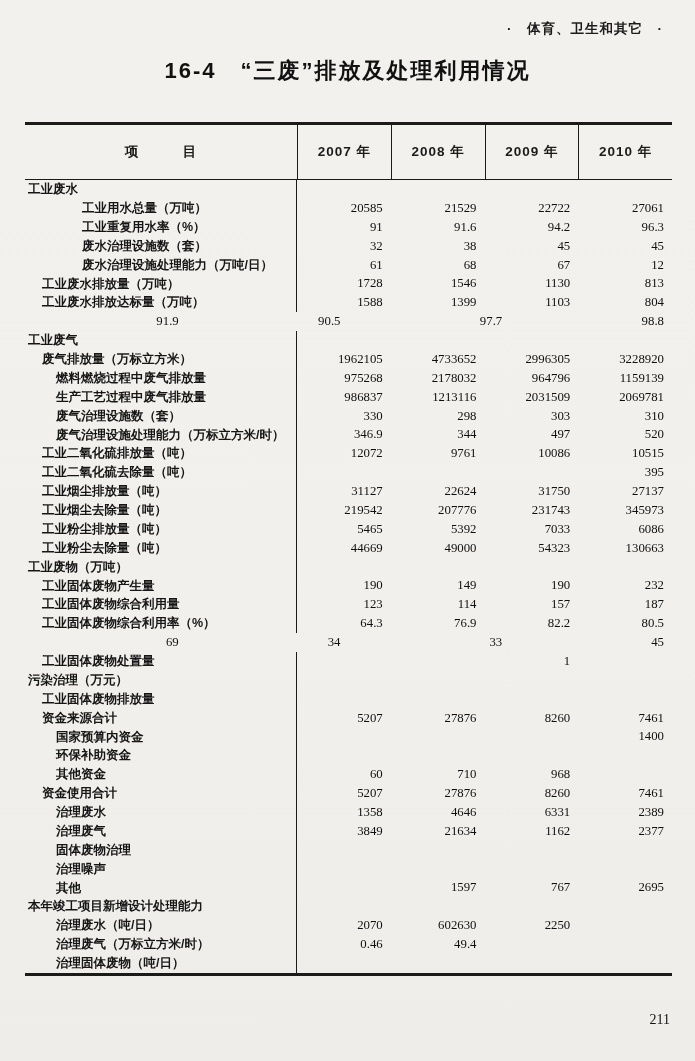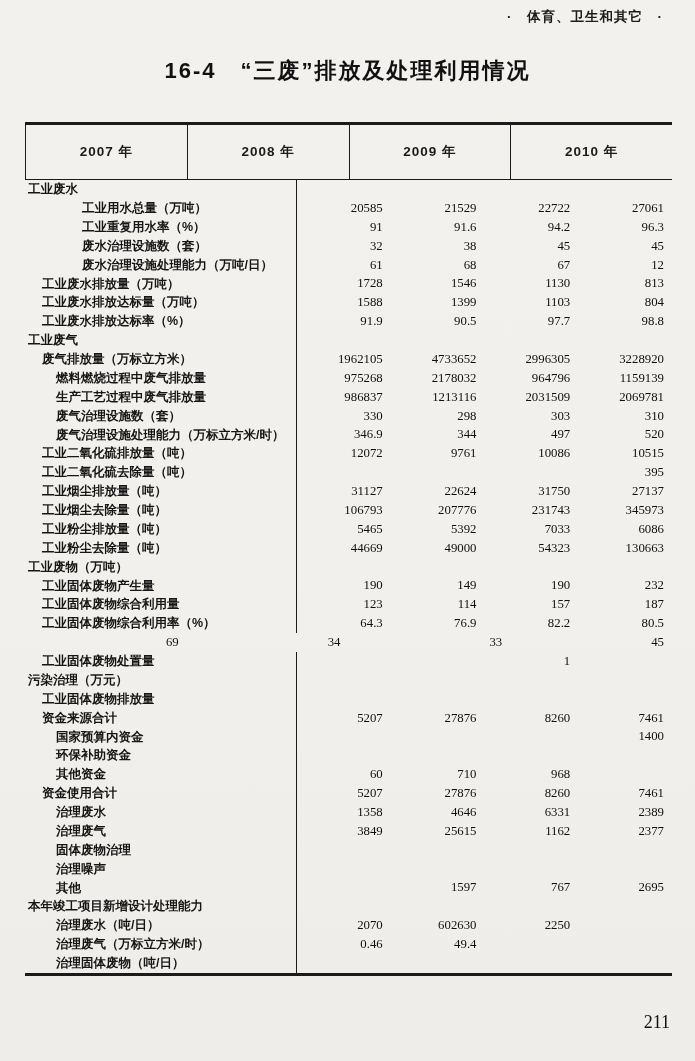--- a/index.html
+++ b/index.html
@@ -9,21 +9,21 @@
     font-family:"Liberation Sans",sans-serif;
     color:#151515;
     position:relative;
     overflow:hidden;
   }
   .page{
     position:absolute;inset:0;
     background:linear-gradient(180deg,#f3f1ee 0%,#f1f0ec 55%,#eeedea 100%);
   }
   .running-head{
-    position:absolute;top:8px;right:32px;
+    position:absolute;top:20px;right:32px;
     font-size:13.5px;font-weight:600;letter-spacing:1px;
     color:#1c1c1c;
   }
   .title{
     position:absolute;top:56px;left:0;right:0;
     text-align:center;
     font-size:22px;font-weight:800;letter-spacing:2px;
     color:#111;margin:0;
   }
   .table{
@@ -65,32 +65,33 @@
     font-size:12.8px;color:#101010;
     white-space:nowrap;
   }
   .indent-0{padding-left:3px;}
   .indent-1{padding-left:17px;}
   .indent-2{padding-left:31px;}
   .indent-3{padding-left:57px;}
   .page-number{
     position:absolute;top:1012px;right:25px;
     font-family:"Liberation Serif",serif;
-    font-size:18px;color:#111;
+    font-size:14px;color:#111;
   }
 </style>
 </head>
 <body>
 
 <div class="page">
   <div class="running-head">·　体育、卫生和其它　·</div>
   <h1 class="title">16-4　“三废”排放及处理利用情况</h1>
 
   <div class="table">
     <div class="thead">
+      <div class="th item-col">项　　　目</div>
       <div class="th year-col">2007 年</div>
       <div class="th year-col">2008 年</div>
       <div class="th year-col">2009 年</div>
       <div class="th year-col">2010 年</div>
     </div>
     <div class="tbody" id="tbody">
         <div class="tr">
           <div class="td label indent-0">工业废水</div>
           <div class="td value"></div>
           <div class="td value"></div>
@@ -133,21 +134,20 @@
           <div class="td value">813</div>
         </div>
         <div class="tr">
           <div class="td label indent-1">工业废水排放达标量（万吨）</div>
           <div class="td value">1588</div>
           <div class="td value">1399</div>
           <div class="td value">1103</div>
           <div class="td value">804</div>
         </div>
         <div class="tr">
-          <div class="td label indent-1">工业废水排放达标率（%）</div>
           <div class="td value">91.9</div>
           <div class="td value">90.5</div>
           <div class="td value">97.7</div>
           <div class="td value">98.8</div>
         </div>
         <div class="tr">
           <div class="td label indent-0">工业废气</div>
           <div class="td value"></div>
           <div class="td value"></div>
           <div class="td value"></div>
@@ -204,21 +204,21 @@
         </div>
         <div class="tr">
           <div class="td label indent-1">工业烟尘排放量（吨）</div>
           <div class="td value">31127</div>
           <div class="td value">22624</div>
           <div class="td value">31750</div>
           <div class="td value">27137</div>
         </div>
         <div class="tr">
           <div class="td label indent-1">工业烟尘去除量（吨）</div>
-          <div class="td value">106793</div>
+          <div class="td value">219542</div>
           <div class="td value">207776</div>
           <div class="td value">231743</div>
           <div class="td value">345973</div>
         </div>
         <div class="tr">
           <div class="td label indent-1">工业粉尘排放量（吨）</div>
           <div class="td value">5465</div>
           <div class="td value">5392</div>
           <div class="td value">7033</div>
           <div class="td value">6086</div>
@@ -323,21 +323,21 @@
         <div class="tr">
           <div class="td label indent-2">治理废水</div>
           <div class="td value">1358</div>
           <div class="td value">4646</div>
           <div class="td value">6331</div>
           <div class="td value">2389</div>
         </div>
         <div class="tr">
           <div class="td label indent-2">治理废气</div>
           <div class="td value">3849</div>
-          <div class="td value">25615</div>
+          <div class="td value">21634</div>
           <div class="td value">1162</div>
           <div class="td value">2377</div>
         </div>
         <div class="tr">
           <div class="td label indent-2">固体废物治理</div>
           <div class="td value"></div>
           <div class="td value"></div>
           <div class="td value"></div>
           <div class="td value"></div>
         </div>

